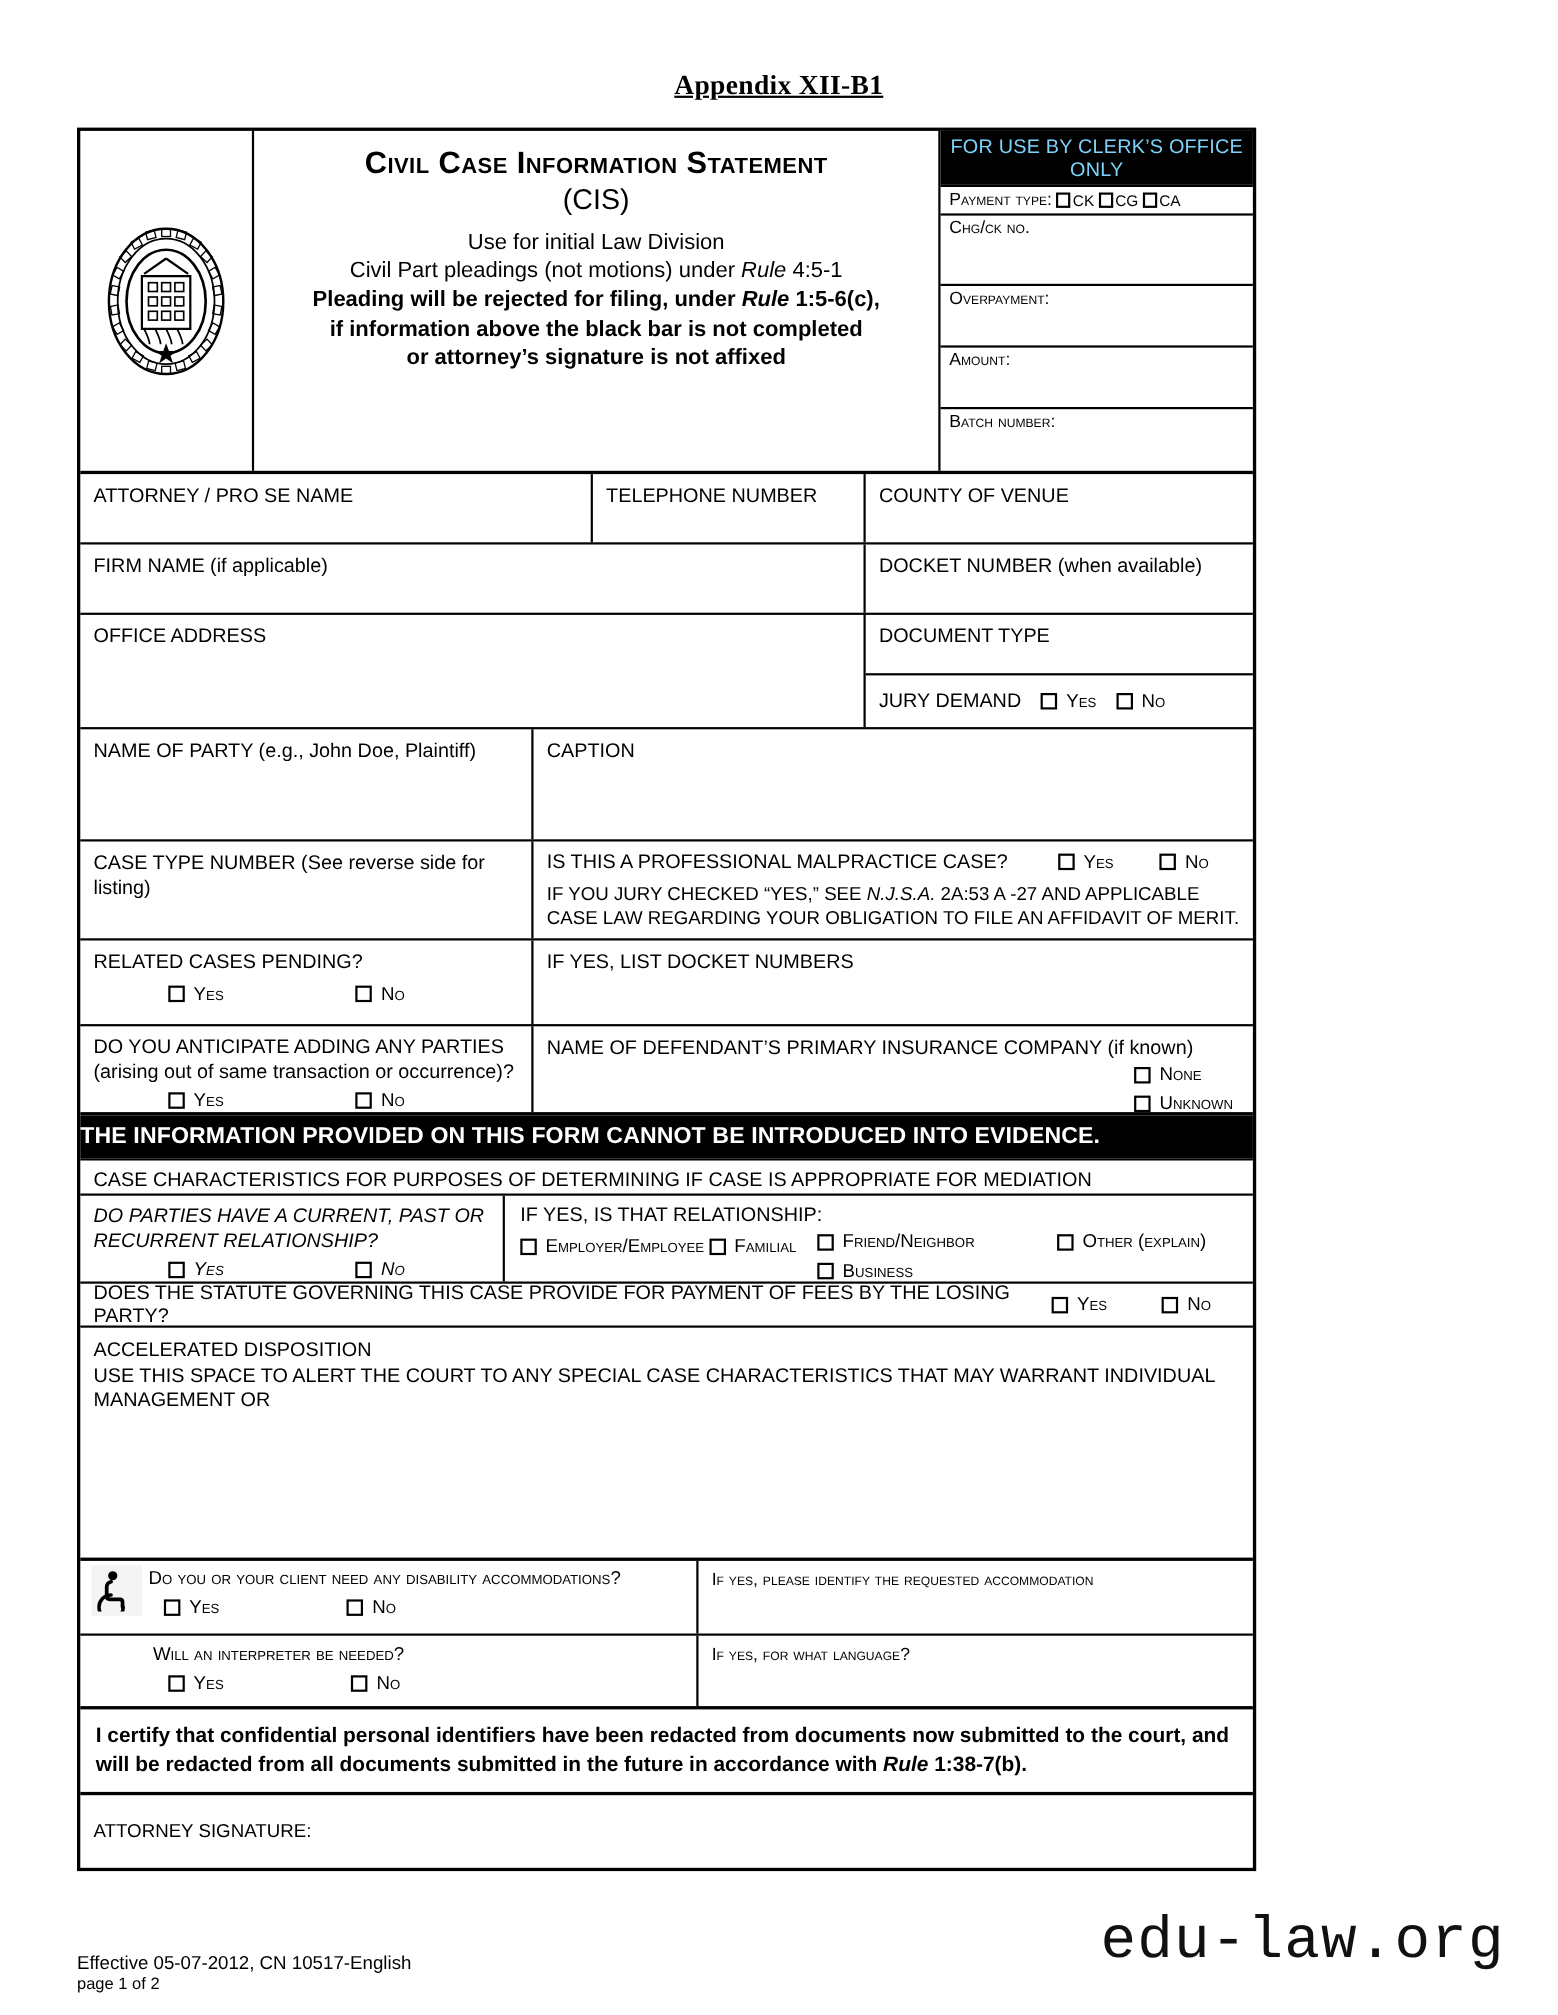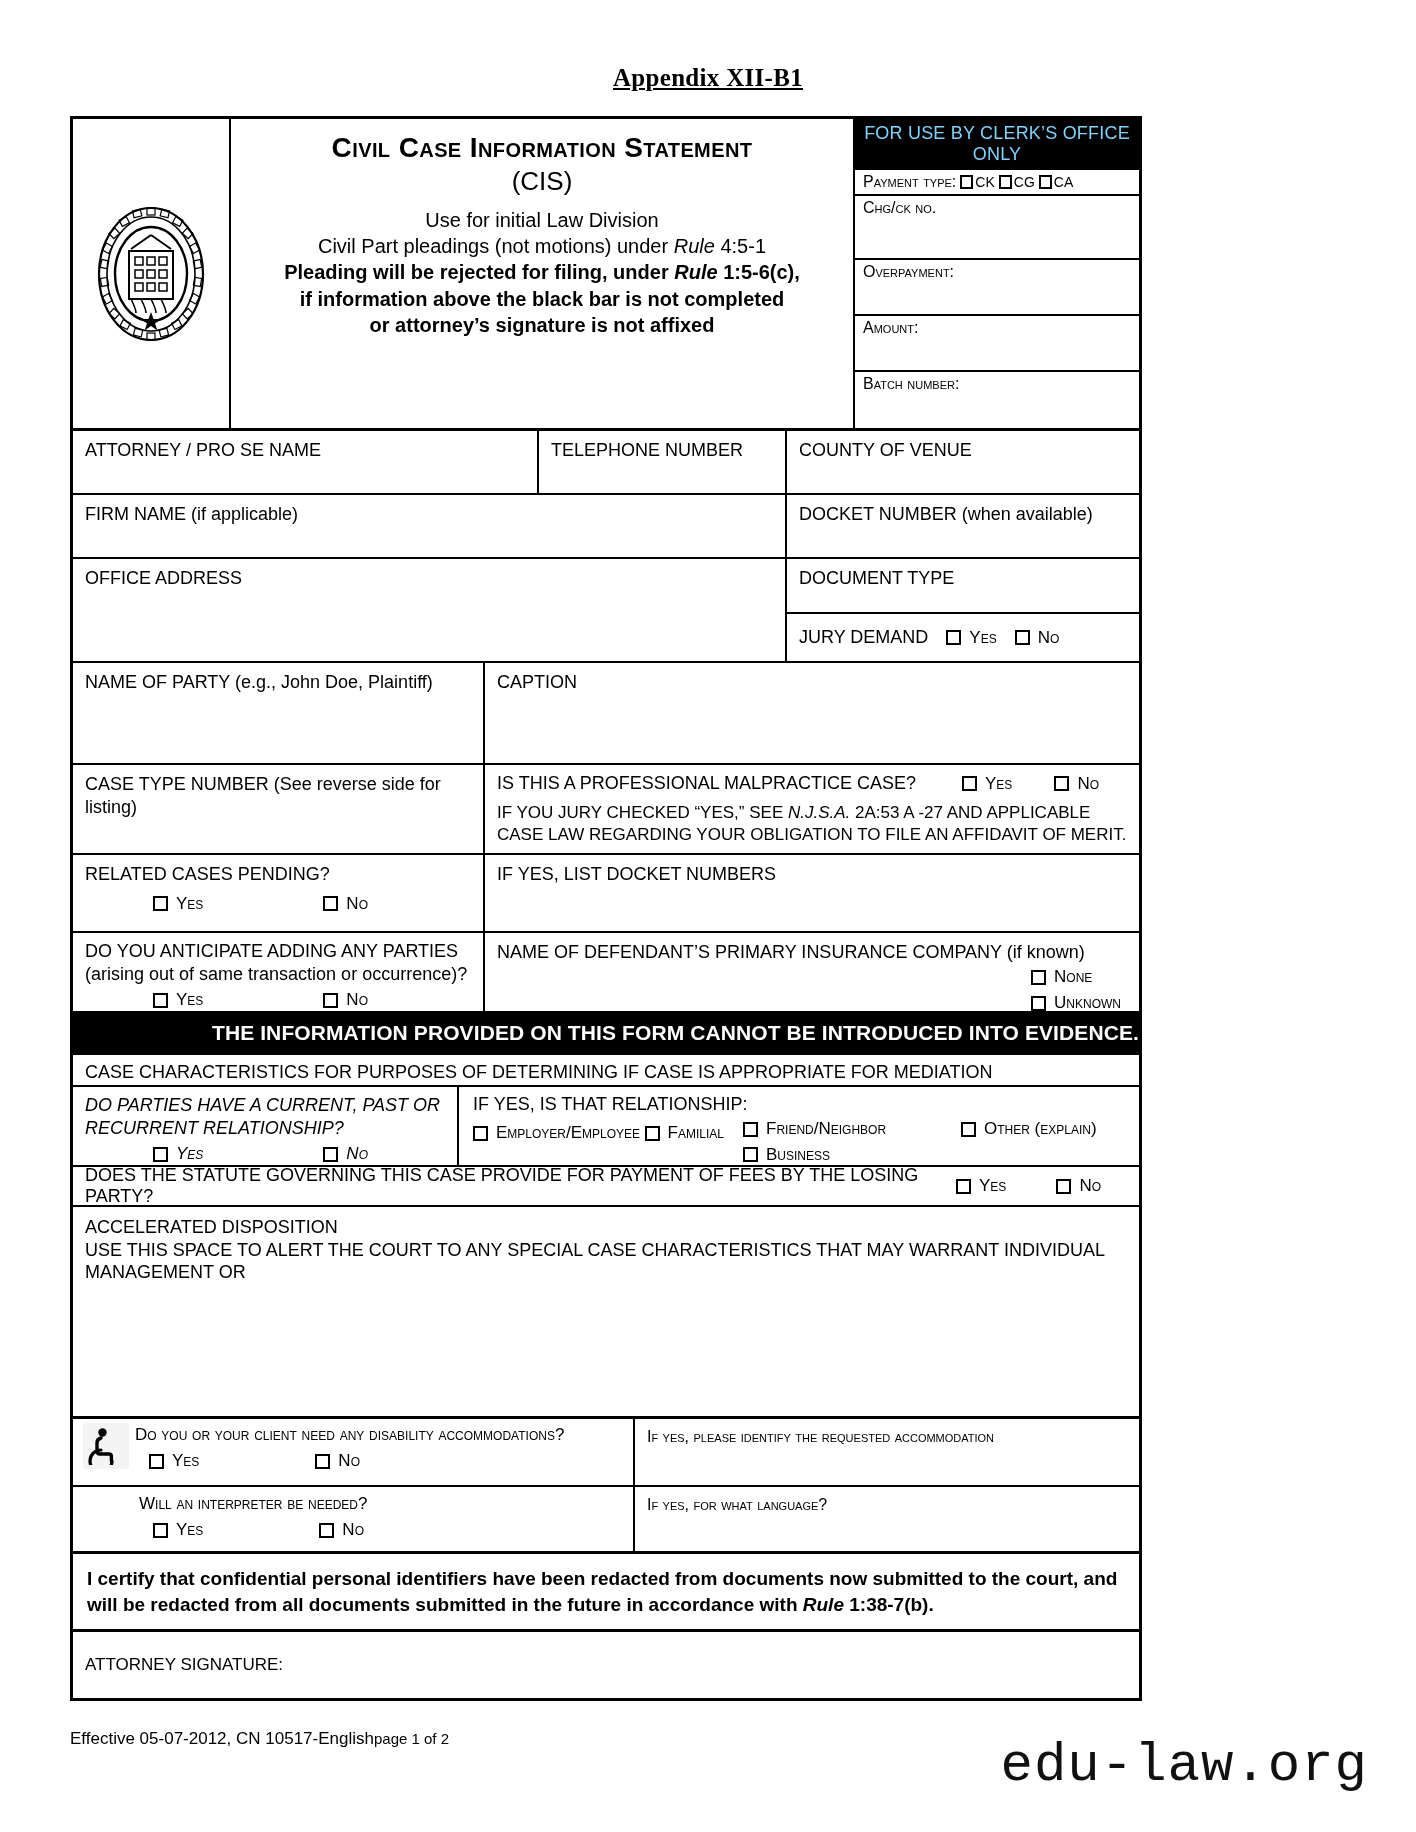--- a/index.html
+++ b/index.html
@@ -163,45 +163,46 @@
     gap: 8px;
     font-size: 17px;
     font-variant: small-caps;
     white-space: nowrap;
   }
 
   
   .black-bar {
     background: #000;
     color: #fff;
-    text-align: right;
+    text-align: left;
     font-weight: bold;
     font-size: 21px;
     padding: 7px 0 8px;
     letter-spacing: 0.1px;
   }
 
   
   .cert {
     font-weight: bold;
     font-size: 19px;
     line-height: 1.35;
     padding: 12px 14px 12px 14px;
   }
 
   
   .footer {
     position: absolute;
     left: 70px;
     right: 60px;
-    top: 1729px;
+    top: 1775px;
     display: flex;
-    justify-content: flex-start;
+    justify-content: flex-end;
     align-items: baseline;
     font-size: 17px;
+    flex-direction: column;
   }
   .page-num { font-size: 15px; }
 
   .watermark {
     position: absolute;
     right: 48px;
     top: 1735px;
     font-family: "Liberation Mono", monospace;
     font-size: 54px;
     letter-spacing: 1px;

